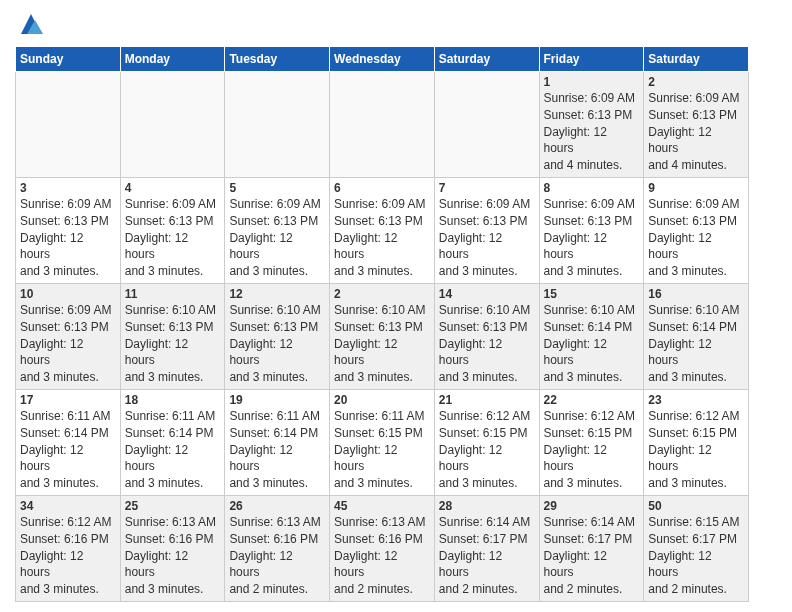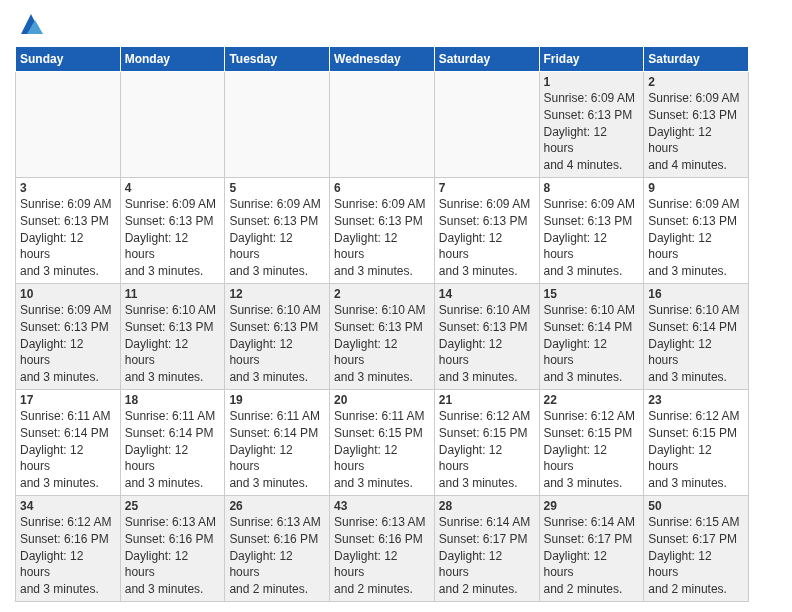--- a/index.html
+++ b/index.html
@@ -324,21 +324,21 @@
 and 3 minutes.</div>
           </td>
           <td class="shaded">
             <span class="day-num">26</span>
             <div class="day-info" style="white-space: pre-line;">Sunrise: 6:13 AM
 Sunset: 6:16 PM
 Daylight: 12 hours
 and 2 minutes.</div>
           </td>
           <td class="shaded">
-            <span class="day-num">43</span>
+            <span class="day-num">45</span>
             <div class="day-info" style="white-space: pre-line;">Sunrise: 6:13 AM
 Sunset: 6:16 PM
 Daylight: 12 hours
 and 2 minutes.</div>
           </td>
           <td class="shaded">
             <span class="day-num">28</span>
             <div class="day-info" style="white-space: pre-line;">Sunrise: 6:14 AM
 Sunset: 6:17 PM
 Daylight: 12 hours

